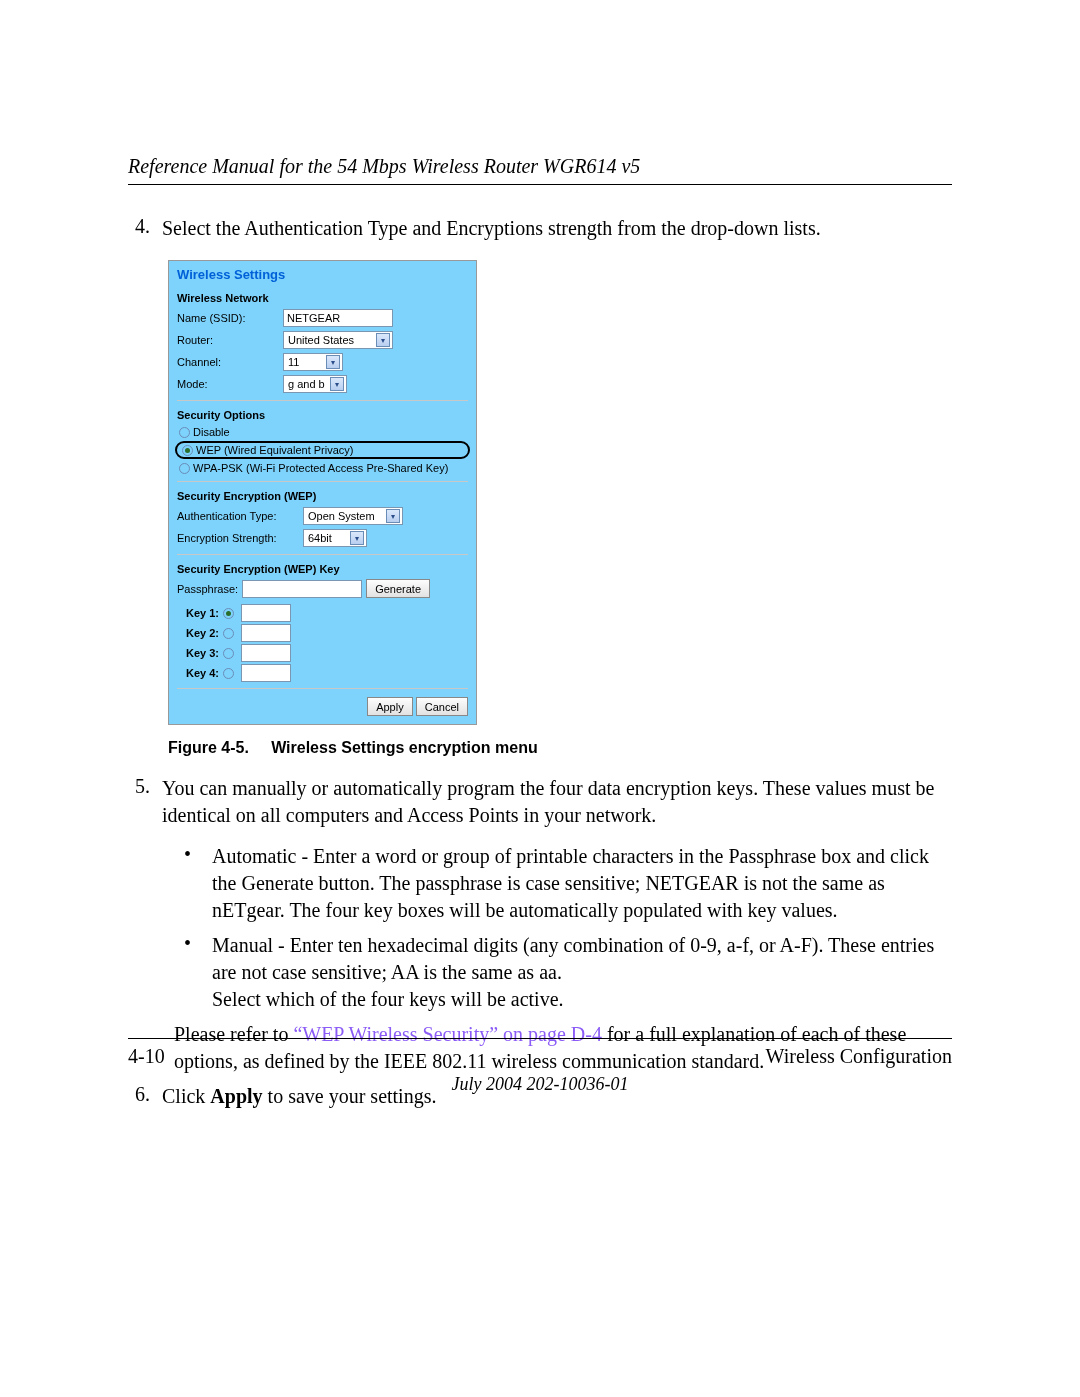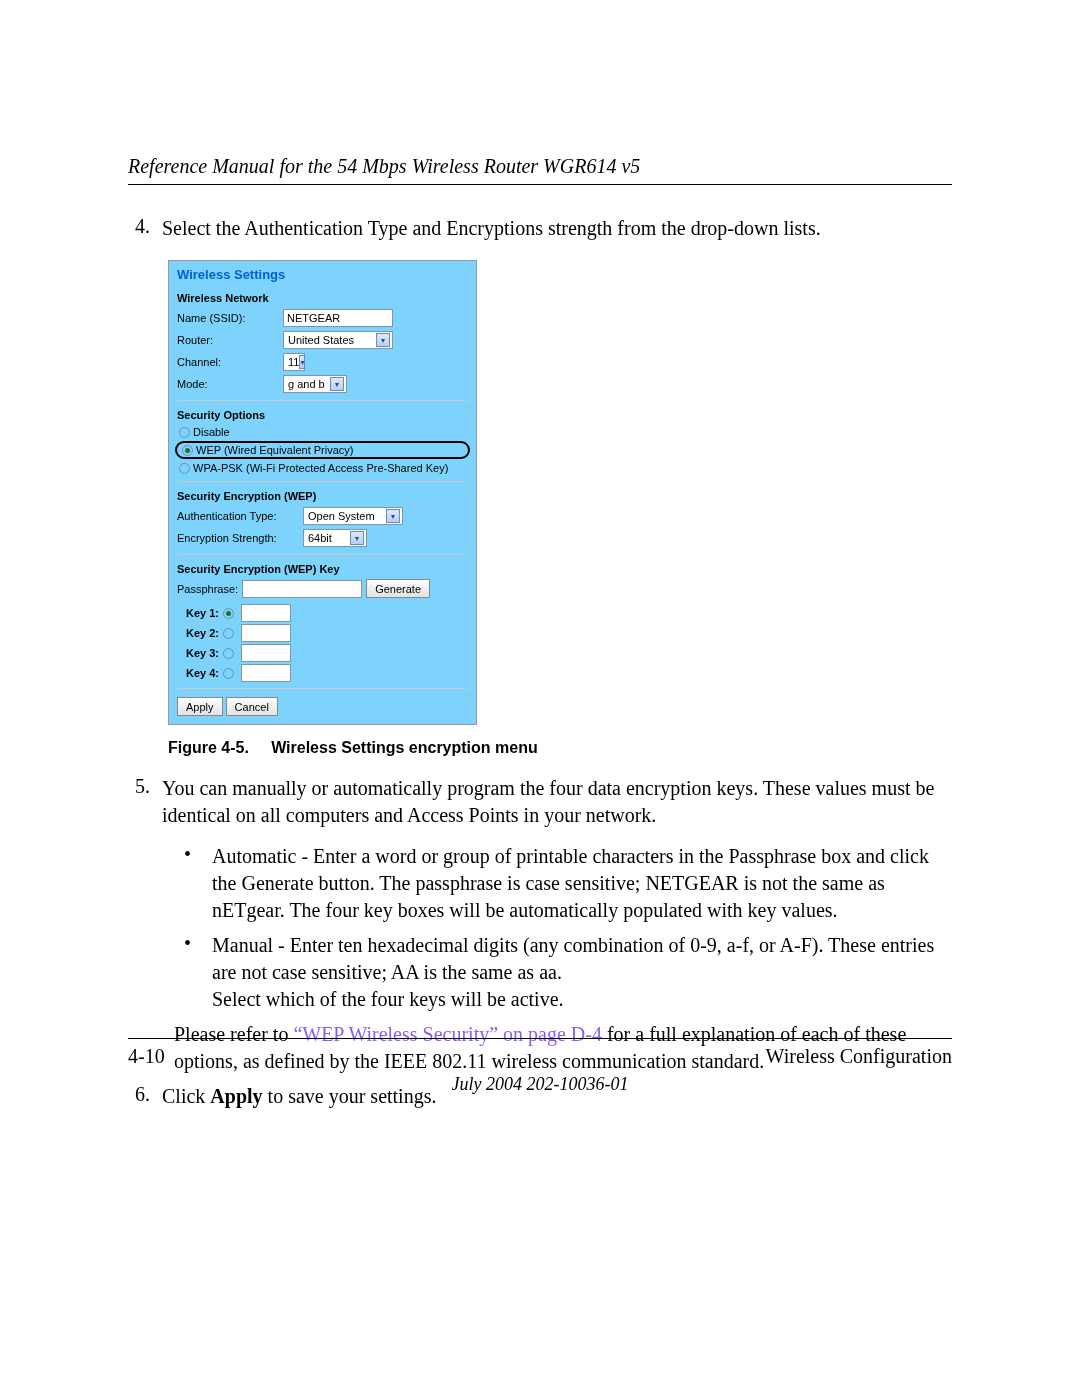--- a/index.html
+++ b/index.html
@@ -50,21 +50,21 @@
     font-family: Arial, sans-serif; font-size: 11px;
     border: 1px solid #7a96b0; background: #fff; height: 18px;
     padding: 0 3px; width: 110px;
   }
   .sel {
     font-family: Arial, sans-serif; font-size: 11px;
     border: 1px solid #7a96b0; background: #fff;
     height: 18px; display: inline-flex; align-items: center;
     padding: 0 2px 0 4px; width: 110px; justify-content: space-between;
   }
-  .sel.sm { width: 22px; }
+  .sel.sm { width: 60px; }
   .sel.md { width: 64px; }
   .sel.md2 { width: 100px; }
   .sel .dd {
     width: 14px; height: 14px; border: 1px solid #6a8db8;
     background: linear-gradient(#dbe8fb,#b9cff0);
     display: inline-flex; align-items: center; justify-content: center;
     font-size: 8px; color: #2b4e8a;
   }
   .radio, .radio-sm {
     width: 11px; height: 11px; border: 1px solid #6a8db8; border-radius: 50%;
@@ -87,21 +87,21 @@
   }
   .key-row { display: flex; align-items: center; margin: 2px 0; gap: 4px; }
   .key-row .klab { width: 42px; text-align: right; font-weight: bold; }
   .key-row .kinput {
     border: 1px solid #7a96b0; background: #fff; height: 18px; width: 50px;
   }
   .pass-row { display: flex; align-items: center; gap: 4px; margin: 3px 0 6px 0; }
   .pass-row .pinput {
     border: 1px solid #7a96b0; background: #fff; height: 18px; flex: 1; max-width: 120px;
   }
-  .foot-btns { text-align: left; padding: 8px 0 0 0; border-top: 1px solid #c8c8c8; margin-top: 6px; }
+  .foot-btns { text-align: right; padding: 8px 0 0 0; border-top: 1px solid #c8c8c8; margin-top: 6px; }
   .caption { font-family: Arial, sans-serif; font-weight: bold; font-size: 16px; margin: 14px 0 18px 0; }
 
   .footer {
     position: absolute; left: 128px; right: 128px; top: 1038px;
     border-top: 1.5px solid #000; padding-top: 6px;
     display: flex; justify-content: space-between; font-size: 20px;
   }
   .footer-date {
     position: absolute; left: 0; right: 0; top: 1074px;
     text-align: center; font-style: italic; font-size: 18px;

